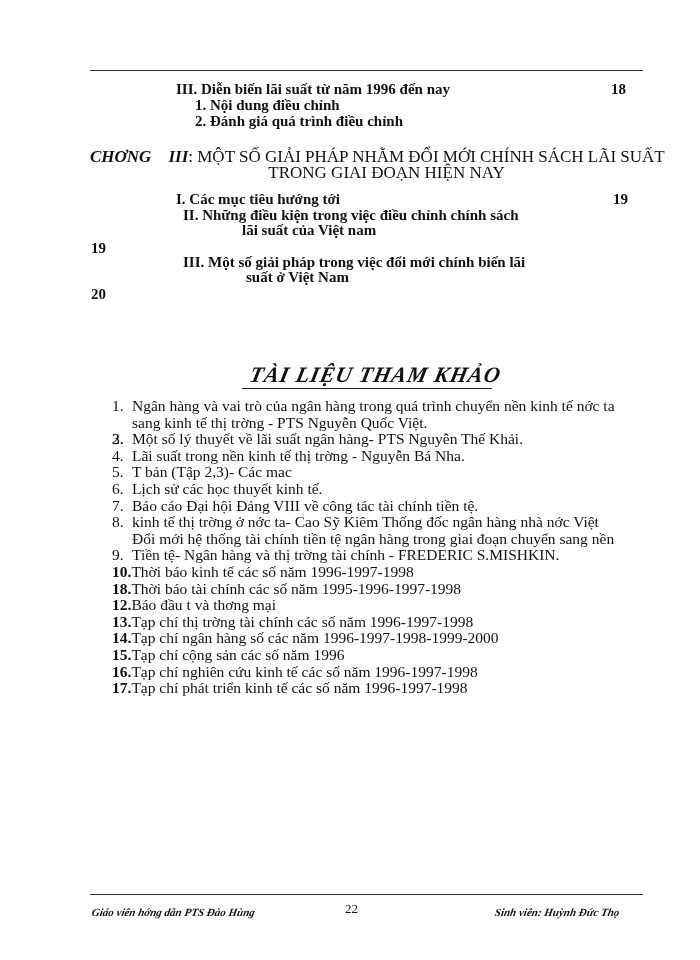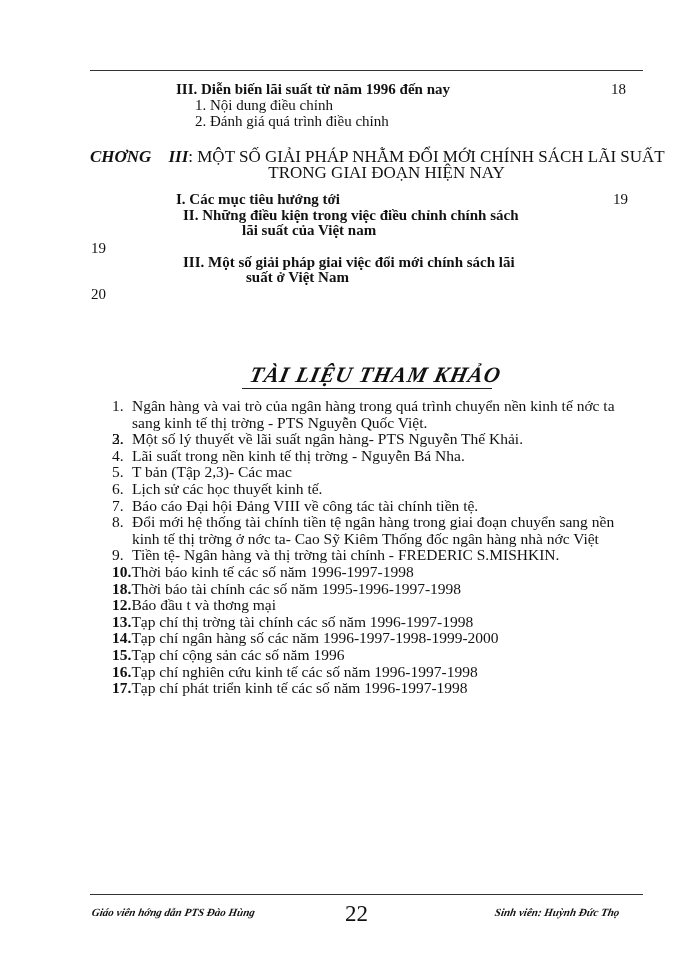--- a/index.html
+++ b/index.html
@@ -18,21 +18,21 @@
     .abs { position: absolute; white-space: nowrap; }
     .rule {
       position: absolute;
       left: 90px;
       width: 553px;
       height: 0;
       border-top: 1px solid #333333;
     }
     .rule-top { top: 70px; }
     .rule-bottom { top: 894px; }
-    .toc-text { font-size: 15px; line-height: 16px; }
+    .toc-text { font-size: 15px; line-height: 16px; font-weight: bold; }
     .bold { font-weight: bold; }
     .chapter {
       font-size: 17px;
       line-height: 18px;
       text-align: center;
     }
     .chapter em { font-weight: bold; }
     .ref-title {
       font-family: "Liberation Serif", "DejaVu Serif", serif;
       font-style: italic;
@@ -68,21 +68,21 @@
       left: 0;
     }
     .ref-list li.two-digit { padding-left: 0; }
     .ref-list li.two-digit .num { position: static; font-weight: bold; }
     .footer-left, .footer-right {
       font-style: italic;
       font-weight: bold;
       font-size: 11px;
       transform: skewX(-10deg);
     }
-    .footer-page { font-size: 23px; }
+    .footer-page { font-size: 13px; }
   </style>
 </head>
 <body>
 
 <div class="rule rule-top"></div>
 
 <div class="abs toc-text bold" style="left:176px; top:81px;">III. Diễn biến lãi suất từ năm 1996 đến nay</div>
 <div class="abs toc-text" style="left:611px; top:81px;">18</div>
 <div class="abs toc-text" style="left:195px; top:97px;">1. Nội dung điều chỉnh</div>
 <div class="abs toc-text" style="left:195px; top:113px;">2. Đánh giá quá trình điều chỉnh</div>
@@ -90,43 +90,43 @@
 <div class="abs chapter" style="left:90px; top:148px; width:553px;">
   <span><em style="font-style:italic;">CHƠNG</em>&nbsp;&nbsp;&nbsp;&nbsp;<em style="font-style:italic;">III</em></span><span>: MỘT SỐ GIẢI PHÁP NHẰM ĐỔI MỚI CHÍNH SÁCH LÃI SUẤT</span>
 </div>
 <div class="abs chapter" style="left:90px; top:164px; width:553px; padding-left:40px; box-sizing:border-box;">TRONG GIAI ĐOẠN HIỆN NAY</div>
 
 <div class="abs toc-text bold" style="left:176px; top:191px;">I. Các mục tiêu hướng tới</div>
 <div class="abs toc-text" style="left:613px; top:191px;">19</div>
 <div class="abs toc-text bold" style="left:183px; top:207px;">II. Những điều kiện trong việc điều chỉnh chính sách</div>
 <div class="abs toc-text bold" style="left:242px; top:222px;">lãi suất của Việt nam</div>
 <div class="abs toc-text" style="left:91px; top:240px;">19</div>
-<div class="abs toc-text bold" style="left:183px; top:254px;">III. Một số giải pháp giai việc đổi mới chính sách lãi</div>
+<div class="abs toc-text bold" style="left:183px; top:254px;">III. Một số giải pháp trong việc đổi mới chính biến lãi</div>
 <div class="abs toc-text bold" style="left:246px; top:269px;">suất ở Việt Nam</div>
 <div class="abs toc-text" style="left:91px; top:286px;">20</div>
 
 <div class="abs ref-title" style="left:250px; top:362px;">TÀI LIỆU THAM KHẢO</div>
 <div class="ref-underline"></div>
 
 <ul class="ref-list">
   <li>
     <span class="num">1.</span>
     <div>Ngân hàng và vai trò của ngân hàng trong quá trình chuyển nền kinh tế nớc  ta</div>
     <div>sang kinh tế thị trờng  - PTS Nguyễn Quốc Việt.</div>
   </li>
   <li><span class="num">2.</span></li>
   <li><span class="num">3.</span><span>Một số lý thuyết về lãi suất ngân hàng- PTS Nguyễn Thế Khải.</span></li>
   <li><span class="num">4.</span><span>Lãi suất trong nền kinh tế thị trờng  - Nguyễn Bá Nha.</span></li>
   <li><span class="num">5.</span><span>T  bản (Tập 2,3)- Các mac</span></li>
   <li><span class="num">6.</span><span>Lịch sử các học thuyết kinh tế.</span></li>
   <li><span class="num">7.</span><span>Báo cáo Đại hội Đảng VIII về công tác tài chính tiền tệ.</span></li>
   <li>
     <span class="num">8.</span>
+    <div>kinh tế thị trờng  ở nớc  ta- Cao Sỹ Kiêm  Thống đốc ngân hàng nhà nớc  Việt</div>
     <div>Đổi mới hệ thống tài chính tiền tệ ngân hàng trong giai đoạn chuyển sang nền</div>
-    <div>kinh tế thị trờng  ở nớc  ta- Cao Sỹ Kiêm  Thống đốc ngân hàng nhà nớc  Việt</div>
   </li>
   <li><span class="num">9.</span><span>Tiền tệ- Ngân hàng và thị trờng  tài chính - FREDERIC S.MISHKIN.</span></li>
   <li class="two-digit"><span class="num">10.</span><span>Thời báo kinh tế các số năm 1996-1997-1998</span></li>
   <li class="two-digit"><span class="num">18.</span><span>Thời báo tài chính các số năm 1995-1996-1997-1998</span></li>
   <li class="two-digit"><span class="num">12.</span><span>Báo đầu t  và thơng  mại</span></li>
   <li class="two-digit"><span class="num">13.</span><span>Tạp chí thị trờng  tài chính các số năm 1996-1997-1998</span></li>
   <li class="two-digit"><span class="num">14.</span><span>Tạp chí ngân hàng số các năm 1996-1997-1998-1999-2000</span></li>
   <li class="two-digit"><span class="num">15.</span><span>Tạp chí cộng sản các số năm 1996</span></li>
   <li class="two-digit"><span class="num">16.</span><span>Tạp chí nghiên cứu kinh tế các số năm 1996-1997-1998</span></li>
   <li class="two-digit"><span class="num">17.</span><span>Tạp chí phát triển kinh tế các số năm 1996-1997-1998</span></li>

